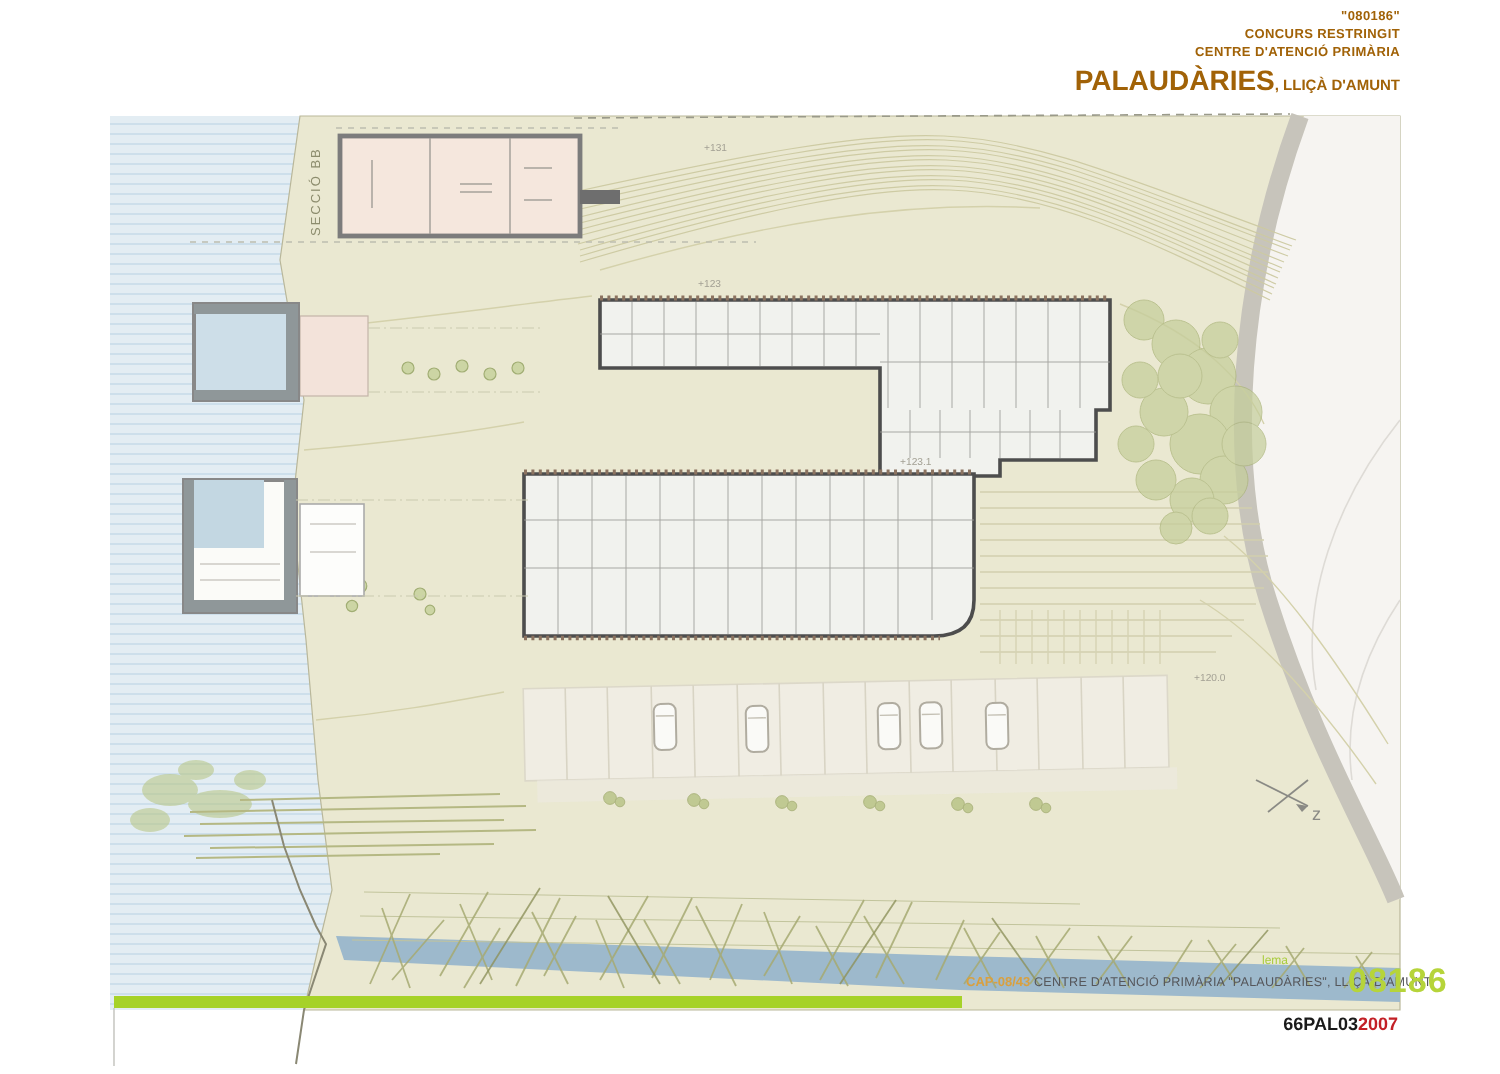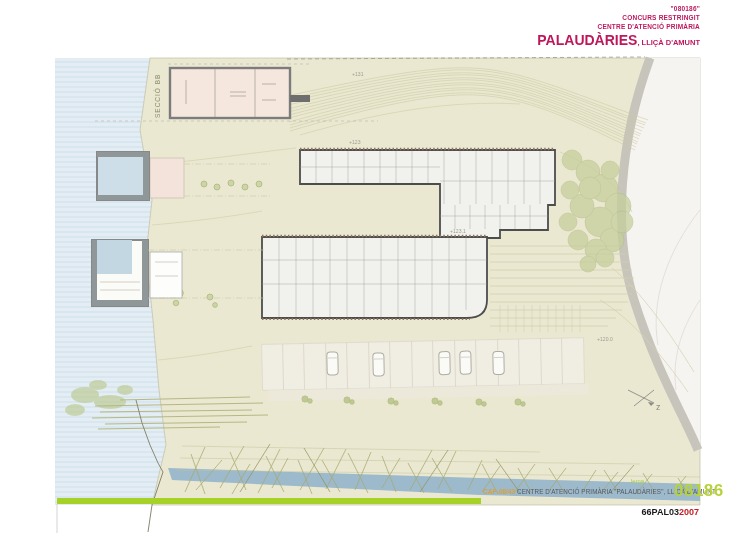--- a/index.html
+++ b/index.html
@@ -1,21 +1,21 @@
 <!DOCTYPE html>
 <html><head>
 <meta charset="utf-8">
 <style>
   html,body{margin:0;padding:0;background:#ffffff;}
   body{width:750px;height:537px;position:relative;overflow:hidden;
        font-family:"Liberation Sans",sans-serif;}
   #board{position:absolute;left:0;top:0;width:750px;height:537px;}
   svg{position:absolute;left:0;top:0;}
   .txt{position:absolute;white-space:nowrap;}
-  .hdr{color:#be185d;font-weight:bold;text-align:right;}
+  .hdr{color:#a16207;font-weight:bold;text-align:right;}
   .hdr-small{font-size:6.5px;letter-spacing:.2px;}
   .hdr-big{font-size:14px;}
   .hdr-big .loc{font-size:7.5px;}
   .lvl{font-size:6px;color:#a3a094;transform:scale(.85);transform-origin:left top;}
   .ft-ref{font-size:6.5px;font-weight:bold;color:#d9a03f;}
   .ft-title{font-size:6.3px;color:#56575b;letter-spacing:.1px;}
   .ft-lema{font-size:6px;color:#a9cc3d;}
   .ft-num{font-size:17px;font-weight:bold;color:#b6d43a;letter-spacing:.5px;margin-left:31px;}
   .ft-sheet{font-size:9px;font-weight:bold;color:#1a1a1a;text-align:left;}
   .ft-sheet .yr{color:#c32026;}

